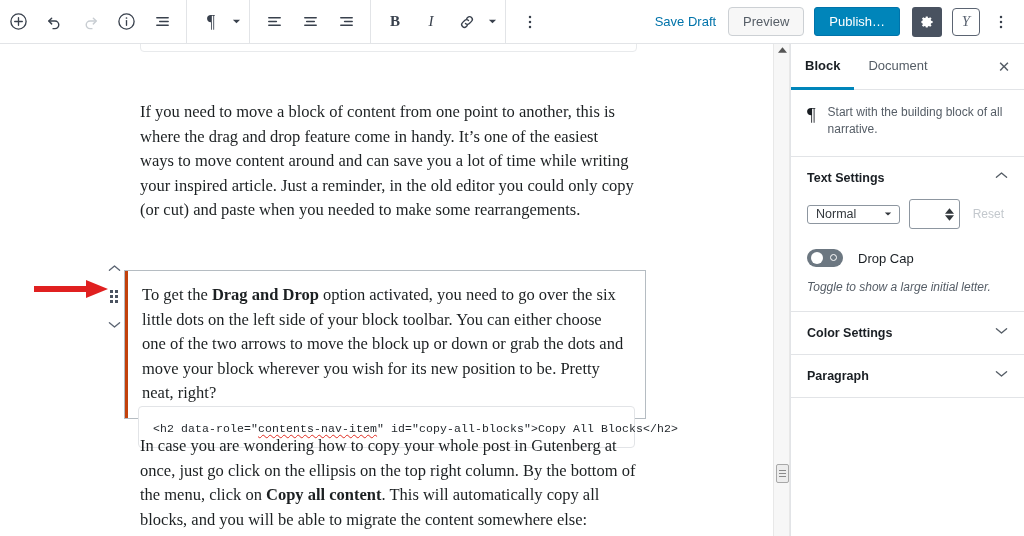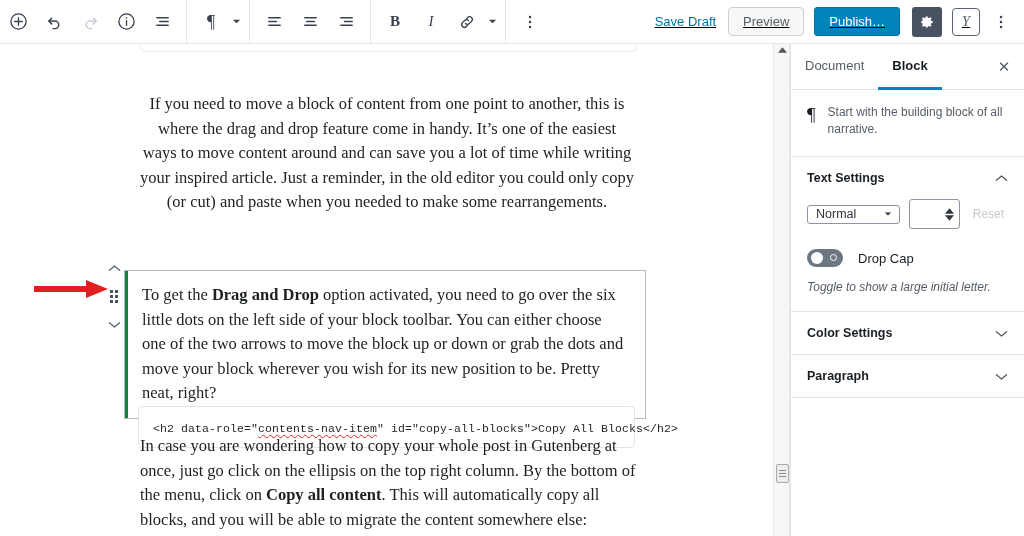--- a/index.html
+++ b/index.html
@@ -13,21 +13,21 @@
 
   
   .toolbar {
     height: 44px; min-height: 44px;
     background: #ffffff;
     border-bottom: 1px solid #e2e4e7;
     display: flex; align-items: center;
     position: relative; z-index: 20;
   }
   .tb-left { display: flex; align-items: center; height: 44px; }
-  .tb-right { display: flex; align-items: center; margin-left: auto; padding-right: 8px; gap: 0px; text-decoration: underline; }
+  .tb-right { display: flex; align-items: center; margin-left: auto; padding-right: 8px; gap: 0px; }
 
   .tb-btn {
     width: 36px; height: 44px;
     display: flex; align-items: center; justify-content: center;
     color: #39414d; cursor: pointer; background: none; border: none;
   }
   .tb-btn.disabled { color: #c8cdd2; }
   .tb-sep { width: 1px; height: 44px; background: #e2e4e7; margin: 0 6px; }
   .tb-group { display: flex; align-items: center; height: 44px; }
   .tb-caret { width: 14px; height: 44px; display: flex; align-items: center; justify-content: center; color: #39414d; cursor: pointer; }
@@ -90,21 +90,21 @@
   
   .sel-block {
     position: absolute;
     border: 1px solid #b5bcc2;
     background: #ffffff;
   }
   .sel-block .inner {
     font-family: "Liberation Serif", serif;
     font-size: 16.5px; line-height: 24.5px; color: #1c2022;
     padding: 12px 16px 12px 14px;
-    border-left: 3px solid #15803d;
+    border-left: 3px solid #c2410c;
   }
 
   
   .mover {
     position: absolute; left: 103px; top: 216px;
     width: 22px; height: 72px;
     display: flex; flex-direction: column; align-items: center;
     justify-content: space-between;
   }
   .mover-chevron { color: #5b6472; cursor: pointer; height: 16px; display:flex; align-items:center; }
@@ -173,21 +173,21 @@
 
   .sb-blockinfo {
     display: flex; gap: 12px; padding: 14px 16px 18px 16px;
     border-bottom: 1px solid #e2e4e7;
   }
   .sb-blockicon { color: #191e23; font-size: 19px; line-height: 1; padding-top: 1px; font-family: "Liberation Serif", serif; }
   .sb-blocktitle { font-size: 13px; color: #191e23; margin-bottom: 4px; }
   .sb-blockdesc { font-size: 12px; color: #555d66; line-height: 17px; }
 
   .sb-section-head {
-    display: flex; align-items: center; justify-content: space-between;
+    display: flex; justify-content: space-between;
     padding: 14px 16px; cursor: pointer;
   }
   .sb-section-title { font-size: 12.5px; font-weight: bold; color: #191e23; }
   .sb-chevron { color: #555d66; display:flex; }
   .sb-divider { height: 1px; background: #e2e4e7; }
 
   .sb-body { padding: 0 16px 16px 16px; }
   .sb-label { font-size: 12px; color: #555d66; margin-bottom: 7px; }
   .sb-row { display: flex; align-items: center; gap: 9px; }
   .sb-select {
@@ -351,21 +351,21 @@
     </div>
   </div>
 
   <div class="body-area">
 
     <div class="editor">
       <div class="editor-inner">
 
         <div class="partial-block"></div>
 
-        <div class="para" style="left:140px; top:48px; width:494px;text-align:center;">
+        <div class="para" style="left:140px; top:56px; width:494px;">
           <span>If you need to move a block of content from one point to another, this is where the drag and drop feature come in handy. It’s one of the easiest ways to move content around and can save you a lot of time while writing your inspired article. Just a reminder, in the old editor you could only copy (or cut) and paste when you needed to make some rearrangements.</span>
         </div>
 
         <div class="mover">
           <div class="mover-chevron">
             <svg width="13" height="9" viewBox="0 0 14 9" fill="none" stroke="currentColor" stroke-width="1.4" stroke-linecap="round" stroke-linejoin="round">
               <path d="M1.5 6.5L7 1.8l5.5 4.7"></path>
             </svg>
           </div>
           <div class="drag-dots">
@@ -415,22 +415,22 @@
       <div class="sc-thumb">
         <i></i>
           <i></i>
           <i></i>
       </div>
     </div>
 
     <div class="sidebar">
 
       <div class="sb-tabs">
+        <div class="sb-tab active">Block</div>
         <div class="sb-tab">Document</div>
-        <div class="sb-tab active">Block</div>
         <div class="sb-close">✕</div>
       </div>
 
       <div class="sb-blockinfo">
         <div class="sb-blockicon">¶</div>
         <div>
           <div class="sb-blockdesc">Start with the building block of all narrative.</div>
         </div>
       </div>
 

